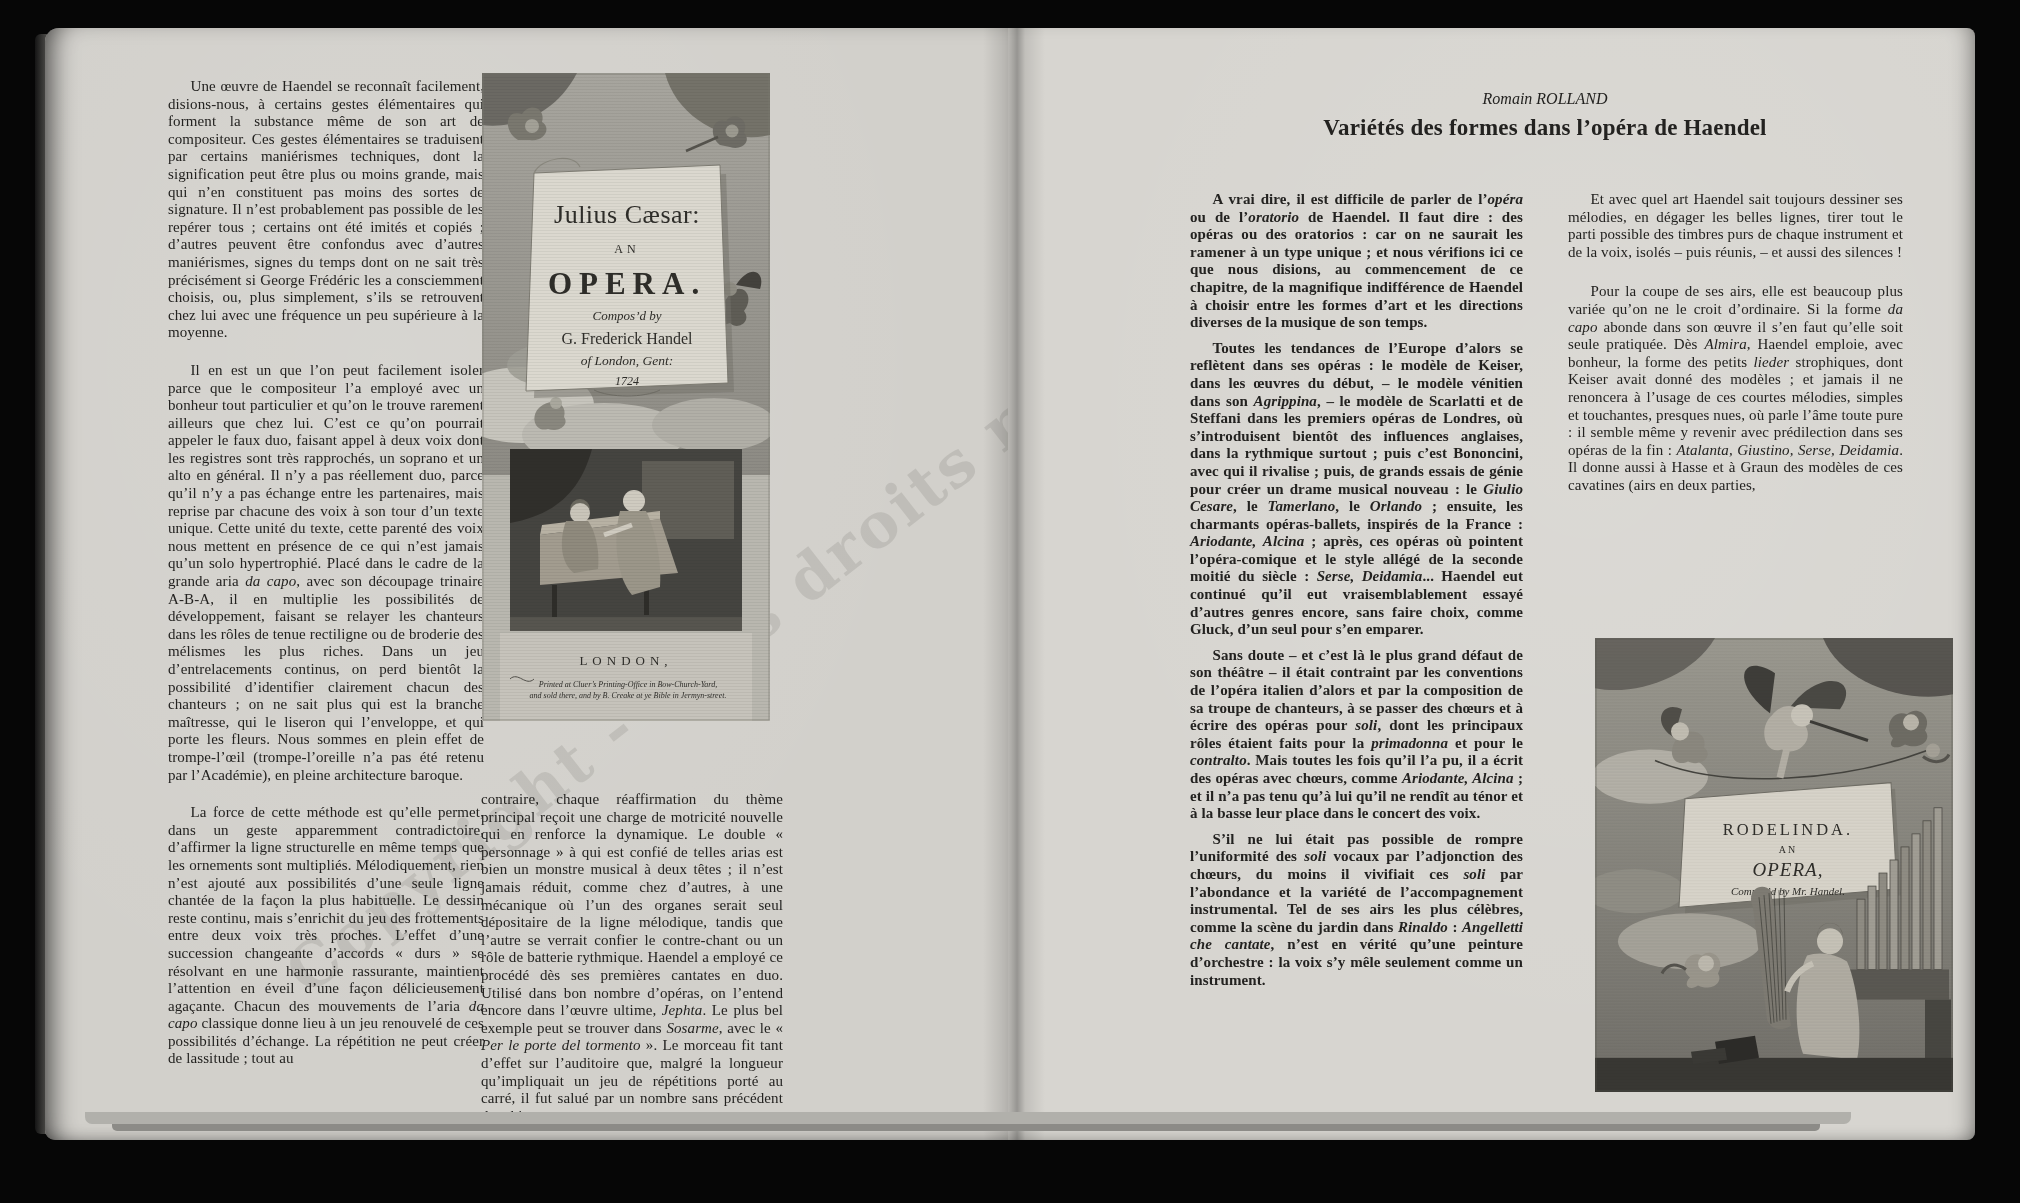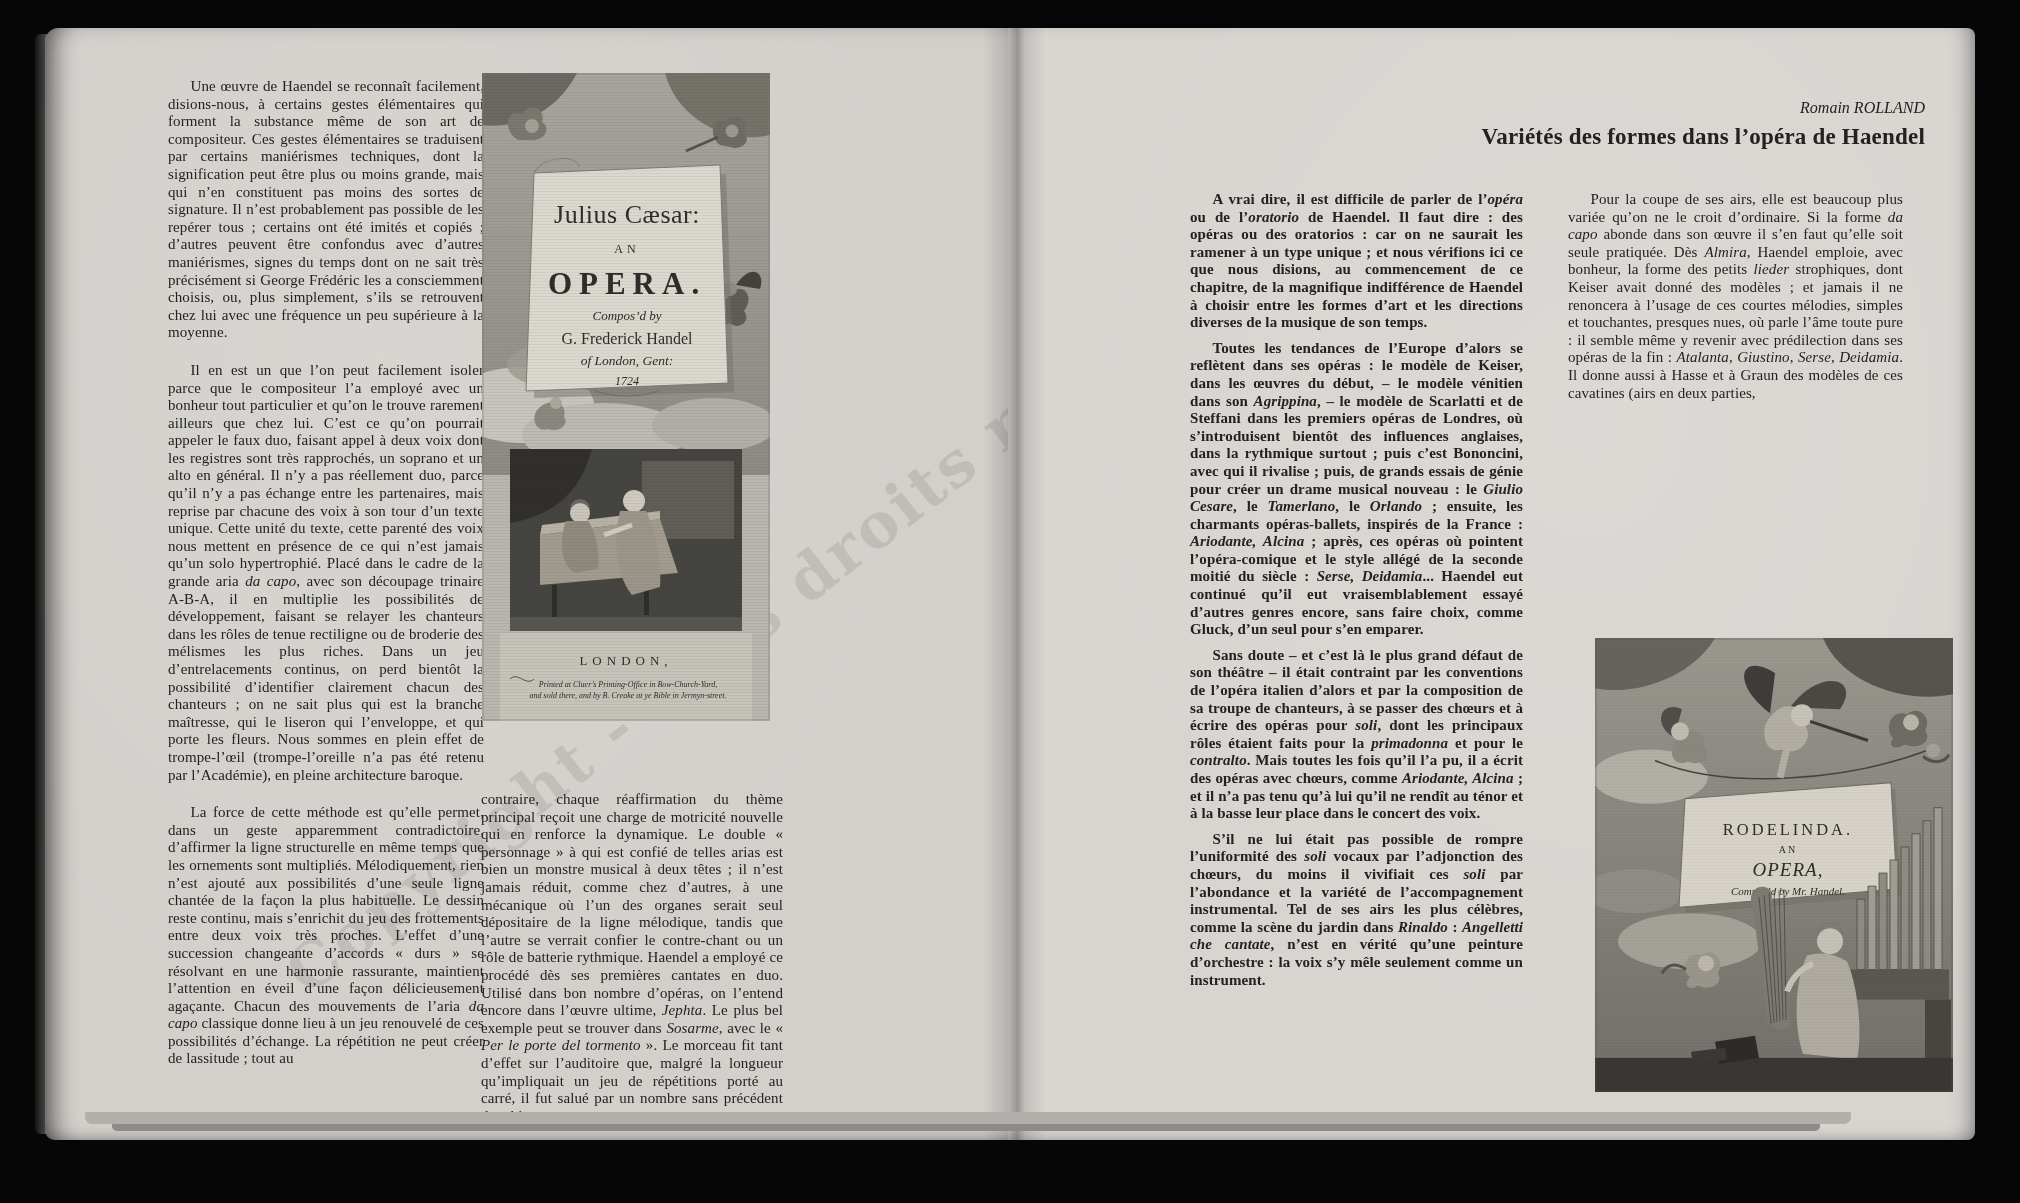--- a/index.html
+++ b/index.html
@@ -30,23 +30,23 @@
     background:linear-gradient(to right, rgba(0,0,0,0) 0%, rgba(0,0,0,0.14) 42%, rgba(0,0,0,0.30) 55%, rgba(0,0,0,0.10) 68%, rgba(0,0,0,0) 100%);}
   .under-strip1{position:absolute;left:85px;top:1112px;width:1766px;height:12px;background:#b1b0ab;border-radius:0 0 7px 7px;}
   .under-strip2{position:absolute;left:112px;top:1124px;width:1708px;height:7px;background:#8c8b87;border-radius:0 0 5px 5px;}
 
   .textcol{position:absolute;font-size:15px;line-height:17.6px;text-align:justify;
     color:#232220;letter-spacing:0.1px;}
   .textcol p{margin:0;text-indent:1.5em;}
   .textcol p + p{margin-top:20px;}
   .cont p:first-child{text-indent:0;}
   .rp1 p + p{margin-top:8px;}
-  .rp2 p + p{margin-top:39px;}
-
-  .rp-header{position:absolute;left:1120px;top:71px;width:760px;text-align:right;color:#232220;}
+  .rp2 p + p{margin-top:22px;}
+
+  .rp-header{position:absolute;left:1120px;top:62px;width:760px;text-align:center;color:#232220;}
   .rp-author{font-style:italic;font-size:16px;}
   .rp-title{font-weight:bold;font-size:23px;margin-top:7px;letter-spacing:0.2px;}
 
   .engraving{position:absolute;}
   .engraving svg{display:block;width:100%;height:100%;}
   .eng-text{font-family:"Liberation Serif","DejaVu Serif",serif;fill:#2e2d29;}
 
   .watermark{position:absolute;font-family:"DejaVu Serif",serif;font-weight:bold;
     font-size:62px;letter-spacing:3px;white-space:nowrap;color:rgba(55,55,52,0.12);
     transform:rotate(-38deg);pointer-events:none;}
@@ -156,20 +156,21 @@
     <div class="rp-title">Variétés des formes dans l’opéra de Haendel</div>
   </div>
 
   <div class="textcol rp1" style="left:1145px;top:163px;width:333px;font-weight:bold;">
       <p>A vrai dire, il est difficile de parler de l’<i>opéra</i> ou de l’<i>oratorio</i> de Haendel. Il faut dire : des opéras ou des oratorios : car on ne saurait les ramener à un type unique ; et nous vérifions ici ce que nous disions, au commencement de ce chapitre, de la magnifique indifférence de Haendel à choisir entre les formes d’art et les directions diverses de la musique de son temps.</p>
       <p>Toutes les tendances de l’Europe d’alors se reflètent dans ses opéras : le modèle de Keiser, dans les œuvres du début, – le modèle vénitien dans son <i>Agrippina</i>, – le modèle de Scarlatti et de Steffani dans les premiers opéras de Londres, où s’introduisent bientôt des influences anglaises, dans la rythmique surtout ; puis c’est Bononcini, avec qui il rivalise ; puis, de grands essais de génie pour créer un drame musical nouveau : le <i>Giulio Cesare</i>, le <i>Tamerlano</i>, le <i>Orlando</i> ; ensuite, les charmants opéras-ballets, inspirés de la France : <i>Ariodante, Alcina</i> ; après, ces opéras où pointent l’opéra-comique et le style allégé de la seconde moitié du siècle : <i>Serse, Deidamia</i>... Haendel eut continué qu’il eut vraisemblablement essayé d’autres genres encore, sans faire choix, comme Gluck, d’un seul pour s’en emparer.</p>
       <p>Sans doute – et c’est là le plus grand défaut de son théâtre – il était contraint par les conventions de l’opéra italien d’alors et par la composition de sa troupe de chanteurs, à se passer des chœurs et à écrire des opéras pour <i>soli</i>, dont les principaux rôles étaient faits pour la <i>primadonna</i> et pour le <i>contralto</i>. Mais toutes les fois qu’il l’a pu, il a écrit des opéras avec chœurs, comme <i>Ariodante, Alcina</i> ; et il n’a pas tenu qu’à lui qu’il ne rendît au ténor et à la basse leur place dans le concert des voix.</p>
       <p>S’il ne lui était pas possible de rompre l’uniformité des <i>soli</i> vocaux par l’adjonction des chœurs, du moins il vivifiait ces <i>soli</i> par l’abondance et la variété de l’accompagnement instrumental. Tel de ses airs les plus célèbres, comme la scène du jardin dans <i>Rinaldo</i> : <i>Angelletti che cantate</i>, n’est en vérité qu’une peinture d’orchestre : la voix s’y mêle seulement comme un instrument.</p>
     </div>
   <div class="textcol rp2" style="left:1523px;top:163px;width:335px;">
+      <p>Et avec quel art Haendel sait toujours dessiner ses mélodies, en dégager les belles lignes, tirer tout le parti possible des timbres purs de chaque instrument et de la voix, isolés – puis réunis, – et aussi des silences !</p>
       <p>Pour la coupe de ses airs, elle est beaucoup plus variée qu’on ne le croit d’ordinaire. Si la forme <i>da capo</i> abonde dans son œuvre il s’en faut qu’elle soit seule pratiquée. Dès <i>Almira</i>, Haendel emploie, avec bonheur, la forme des petits <i>lieder</i> strophiques, dont Keiser avait donné des modèles ; et jamais il ne renoncera à l’usage de ces courtes mélodies, simples et touchantes, presques nues, où parle l’âme toute pure : il semble même y revenir avec prédilection dans ses opéras de la fin : <i>Atalanta, Giustino, Serse, Deidamia</i>. Il donne aussi à Hasse et à Graun des modèles de ces cavatines (airs en deux parties,</p>
     </div>
 
   <div class="engraving" style="left:1518px;top:610px;width:358px;height:454px;padding-left:32px;">
     <svg viewBox="0 0 358 452" preserveAspectRatio="none">
       <defs>
         <linearGradient id="rdsky" x1="0" y1="0" x2="0" y2="1">
           <stop offset="0" stop-color="#9a988f"></stop>
             <stop offset="1" stop-color="#716f69"></stop>
         </linearGradient>

